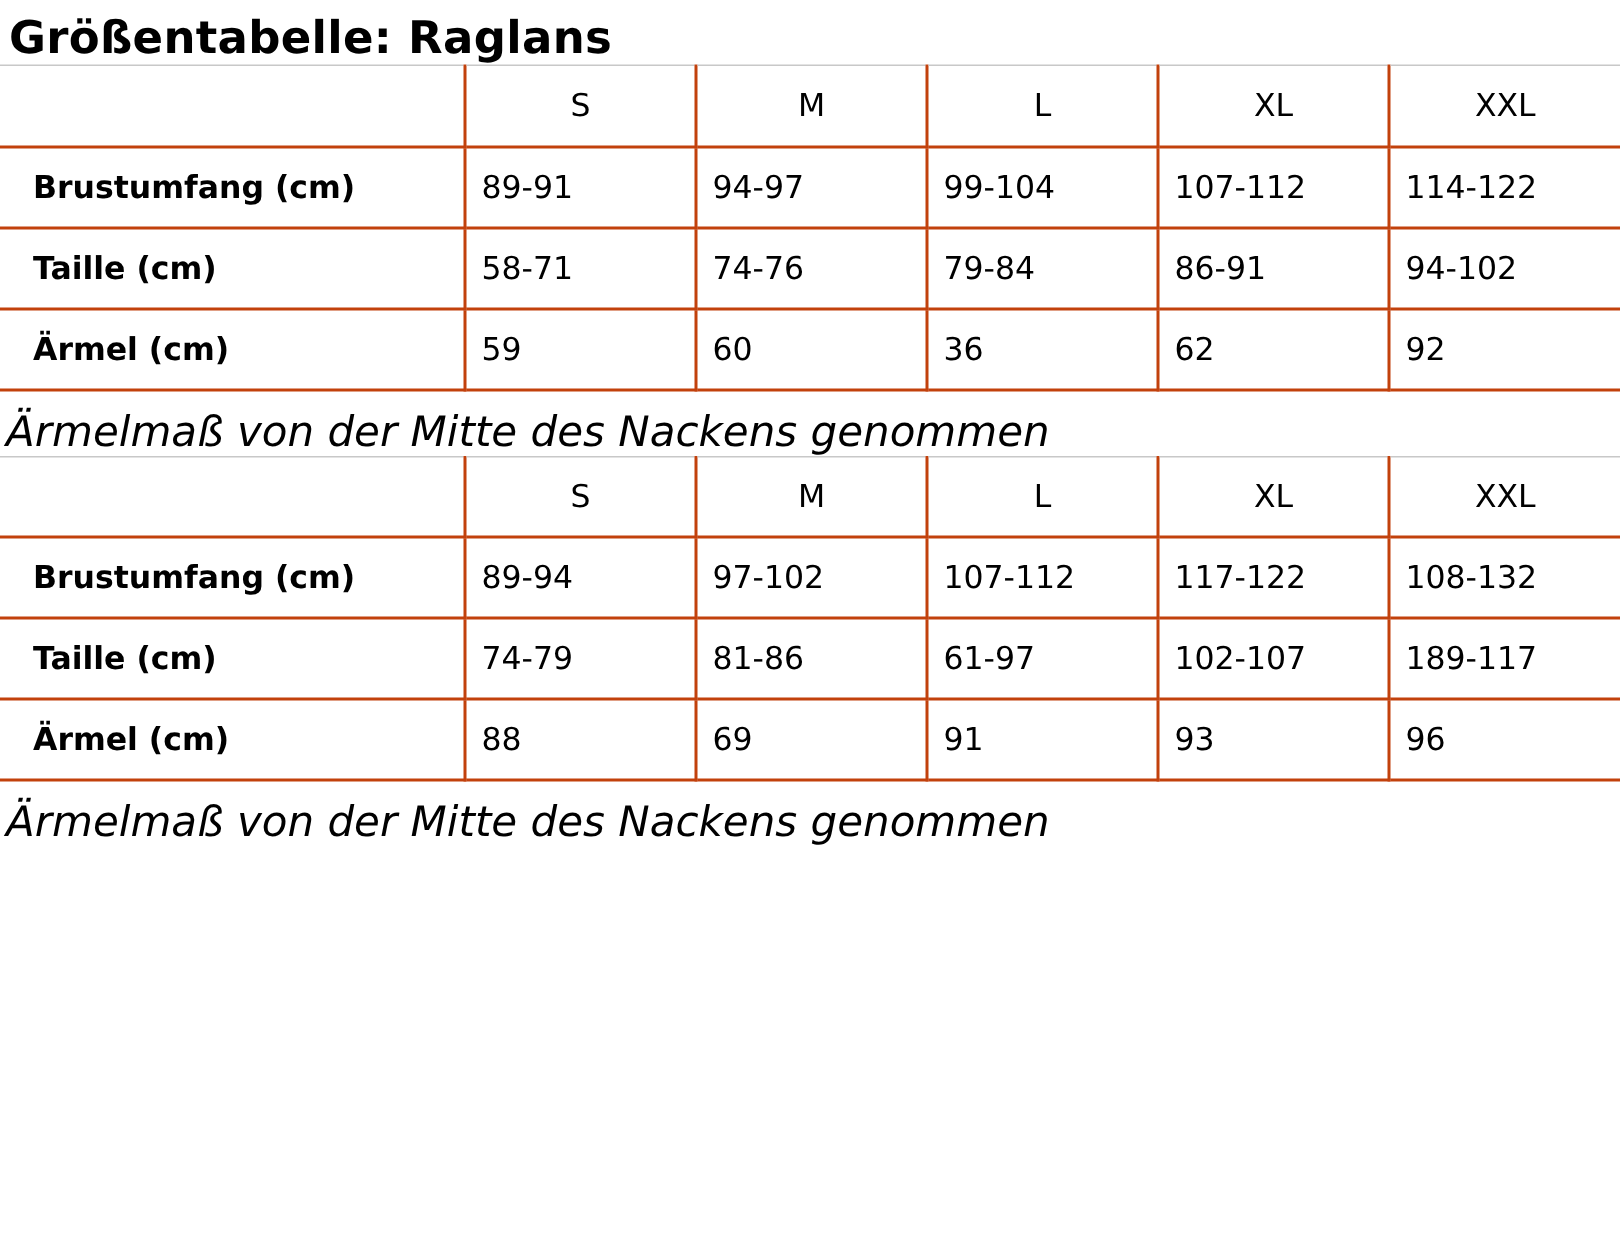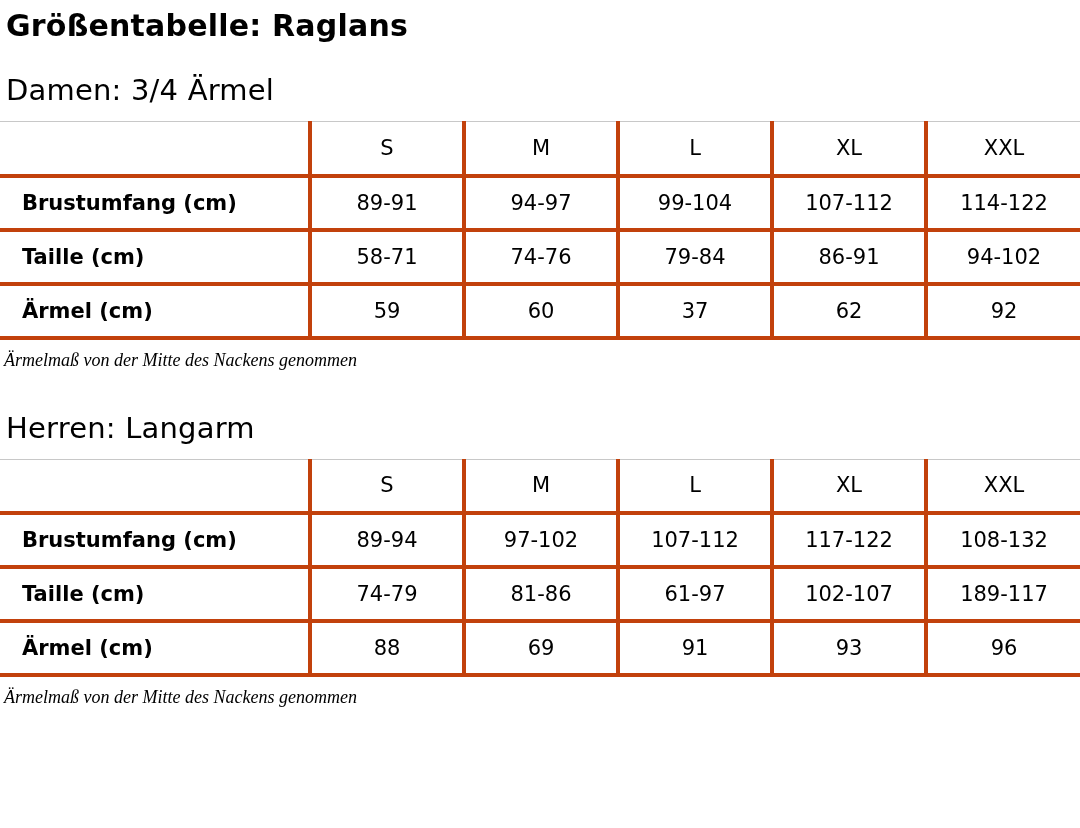--- a/index.html
+++ b/index.html
@@ -35,72 +35,70 @@
     margin-top: 40px;
   }
   table.size-table {
     border-collapse: collapse;
     width: 1080px;
     table-layout: fixed;
     font-size: 21px;
   }
   table.size-table td,
   table.size-table th {
-    border: 4px solid #c2410c;
+    border: 2px solid #c2410c;
     height: 54px;
     padding: 0 10px;
     box-sizing: border-box;
   }
   table.size-table thead th {
     font-weight: normal;
     text-align: center;
     font-size: 21px;
   }
   table.size-table thead th.corner {
     border-left: none;
   }
   table.size-table tbody td.rowlabel {
     font-weight: bold;
     text-align: left;
     padding-left: 22px;
     border-left: none;
     font-size: 21px;
   }
   table.size-table tbody td.val {
-    text-align: center;
+    text-align: left;
     font-size: 21px;
   }
   table.size-table tr td:last-child,
   table.size-table tr th:last-child {
     border-right: none;
   }
   table.size-table thead tr th {
     border-top: 1px solid #c8c8c8;
   }
   .note {
     font-style: italic;
-    font-size: 18px;
+    font-size: 28px;
     margin: 10px 0 0 4px;
-    font-family: Liberation Serif, serif;
   }
   col.c0 { width: 310px; }
   col.c1 { width: 154px; }
   col.c2 { width: 154px; }
   col.c3 { width: 154px; }
   col.c4 { width: 154px; }
   col.c5 { width: 154px; }
 </style>
 </head>
 <body>
 
 <div class="page">
 
   <div class="doc-title">Größentabelle: Raglans</div>
 
-  <div class="section-title">Damen: 3/4 Ärmel</div>
 
   <table class="size-table">
     <colgroup>
       <col class="c0">
         <col class="c1">
         <col class="c2">
         <col class="c3">
         <col class="c4">
         <col class="c5">
     </colgroup>
@@ -128,30 +126,29 @@
         <td class="val">58-71</td>
         <td class="val">74-76</td>
         <td class="val">79-84</td>
         <td class="val">86-91</td>
         <td class="val">94-102</td>
       </tr>
       <tr>
         <td class="rowlabel">Ärmel (cm)</td>
         <td class="val">59</td>
         <td class="val">60</td>
-        <td class="val">37</td>
+        <td class="val">36</td>
         <td class="val">62</td>
         <td class="val">92</td>
       </tr>
     </tbody>
   </table>
 
   <div class="note">Ärmelmaß von der Mitte des Nackens genommen</div>
 
-  <div class="section-title second">Herren: Langarm</div>
 
   <table class="size-table">
     <colgroup>
       <col class="c0">
         <col class="c1">
         <col class="c2">
         <col class="c3">
         <col class="c4">
         <col class="c5">
     </colgroup>

